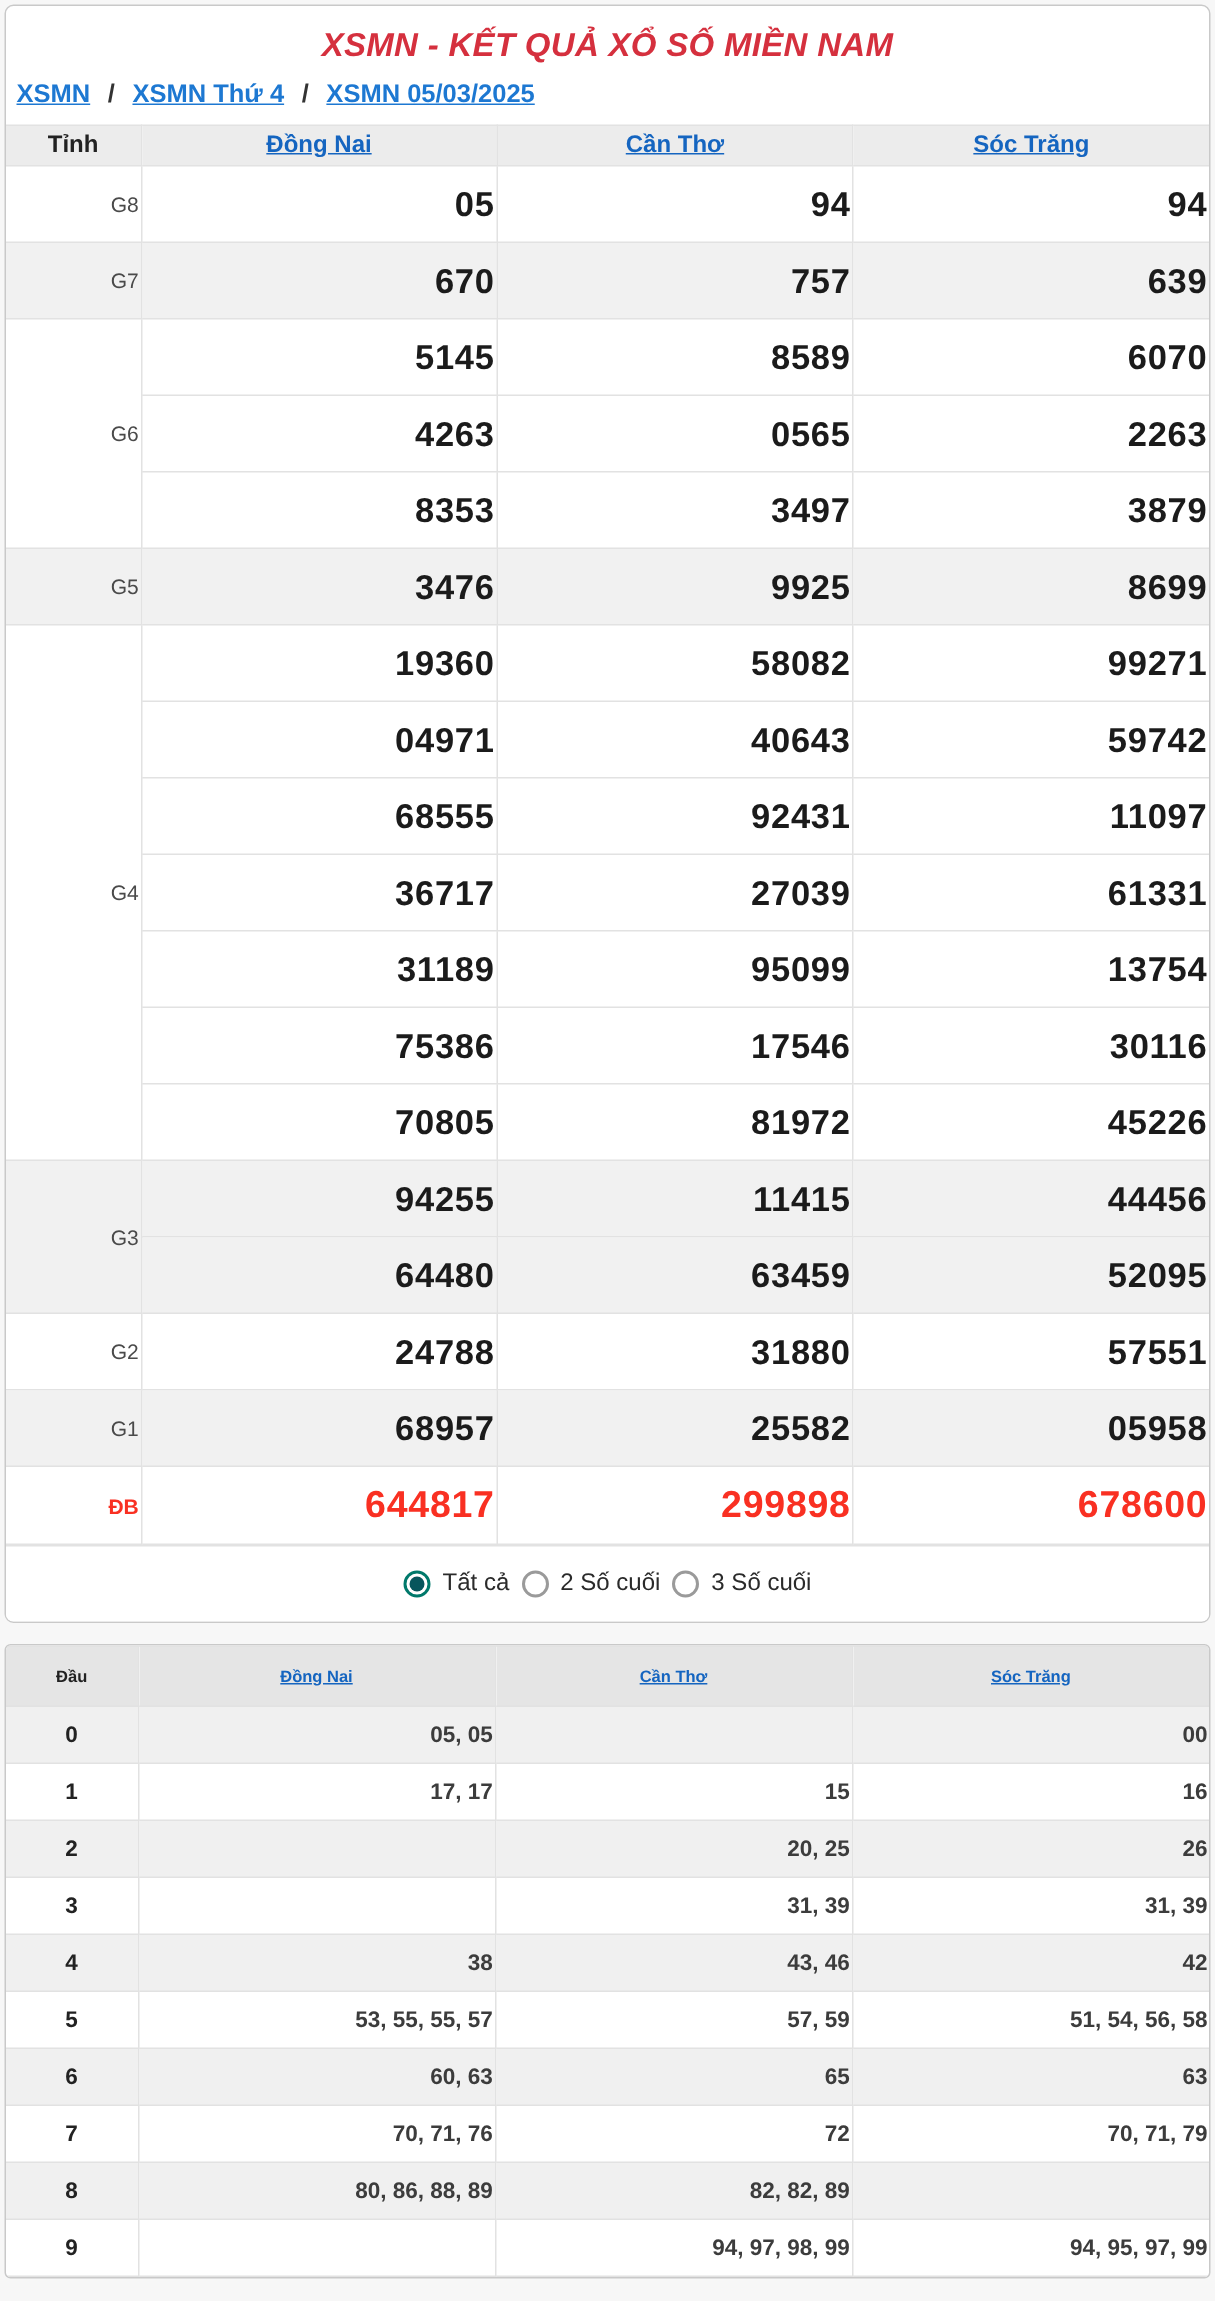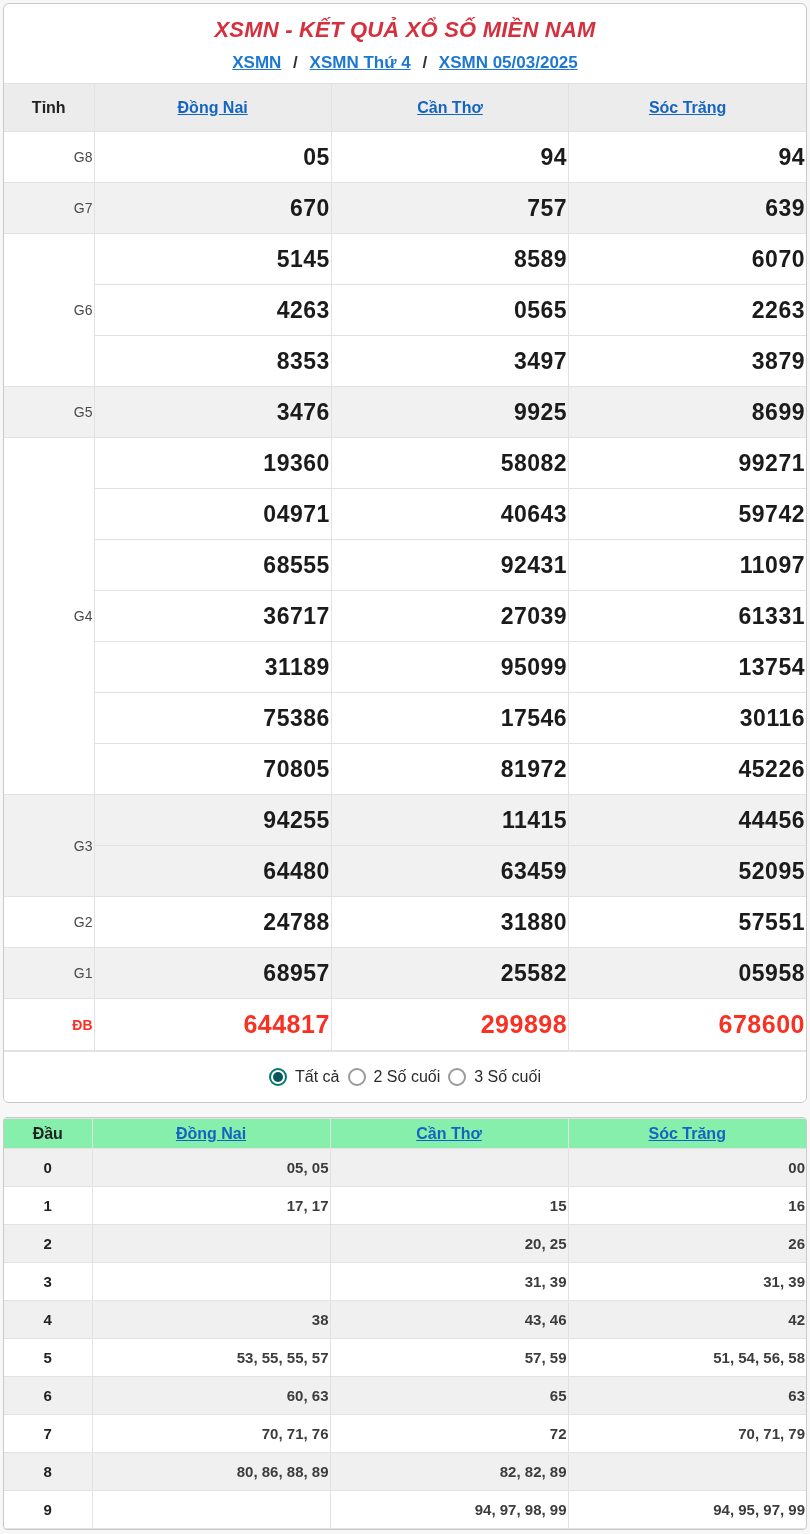--- a/index.html
+++ b/index.html
@@ -33,41 +33,41 @@
   .page-title{
     color:var(--title-red);
     text-align:center;
     font-size:22px;
     font-weight:700;
     padding:13px 0 3px;
     letter-spacing:.2px;
     font-style:italic;
   }
   .breadcrumb{
-    text-align:center;
+    text-align:left;
     padding:7px 0 10px;
     font-size:17px;
     font-weight:700;
     color:#333;
   }
   .breadcrumb a{
     color:var(--link-blue);
     text-decoration:underline;
     margin:0 7px;
     cursor:pointer;
   }
   table{width:100%; border-collapse:collapse; table-layout:fixed;}
   th,td{border:1px solid var(--border); overflow:hidden;}
   table tr > *:first-child{border-left:none;}
   table tr > *:last-child{border-right:none;}
 
   
   #results thead th{
     background:#ececec;
-    height:48px;
+    height:27px;
     font-size:16px;
     font-weight:700;
     color:#222;
   }
   #results thead a{
     color:var(--thead-link);
     text-decoration:underline;
     cursor:pointer;
   }
   #results td.prize-label{
@@ -97,23 +97,23 @@
     border-top:1px solid var(--border);
     background:#fff;
   }
   .radio-option{display:flex; align-items:center; gap:8px; font-size:16px; color:#2a2a2a; cursor:pointer;}
   .radio-circle{width:18px; height:18px; border-radius:50%; border:2px solid #9a9a9a; position:relative; flex:none;}
   .radio-circle.sel{border-color:var(--radio-teal);}
   .radio-circle.sel::after{content:""; position:absolute; inset:2px; border-radius:50%; background:#07555c;}
 
   
   #tails thead th{
-    background:#86efac;
-    height:30px;
-    font-size:16px;
+    background:#e5e5e5;
+    height:40px;
+    font-size:11px;
     font-weight:700;
     color:#222;
   }
   #tails thead a{
     color:var(--thead-link);
     text-decoration:underline;
     cursor:pointer;
   }
   #tails td{height:38px; font-size:15px;}
   #tails td.digit{text-align:center; font-weight:700; color:#222;}

